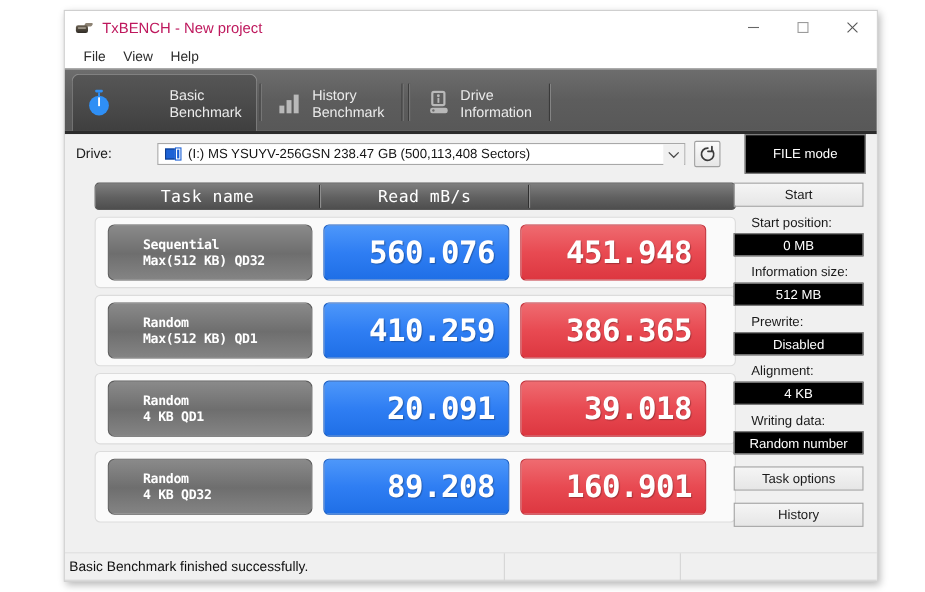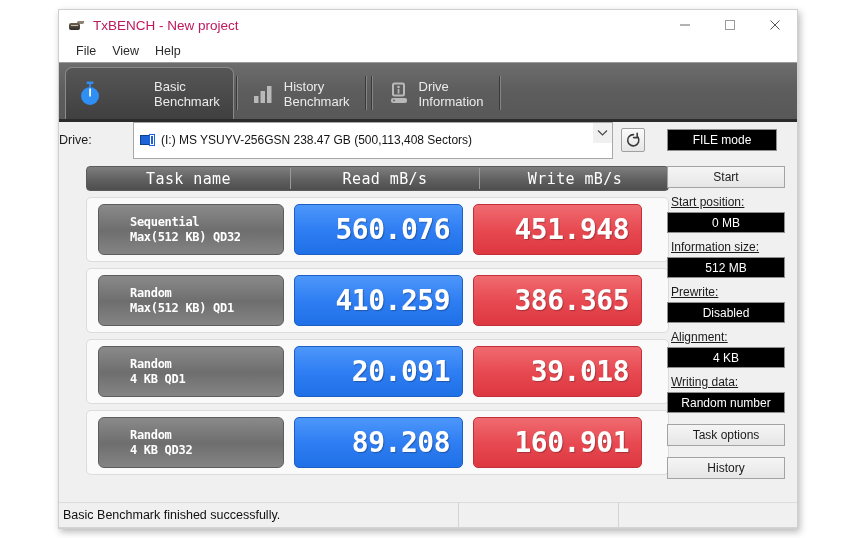--- a/index.html
+++ b/index.html
@@ -160,27 +160,28 @@
   
   #driverow {
     position: absolute;
     left: 0; top: 0;
     width: 100%;
     height: 36px;
     display: flex;
     align-items: center;
   }
   #drive-label {
+    margin-left: 10px;
     width: 74px;
     font-size: 12.5px;
     color: #1a1a1a;
   }
   #drive-combo {
     width: 480px;
-    height: 37px;
+    height: 20px;
     background: #ffffff;
     border: 1px solid #a8a8a8;
     box-sizing: border-box;
     display: flex;
     align-items: center;
     position: relative;
   }
   #drive-combo .dcell {
     display: flex;
     align-items: center;
@@ -236,21 +237,21 @@
     border: 1px solid #a0a0a0;
     border-radius: 2px;
     display: flex;
     align-items: center;
     justify-content: center;
     box-sizing: border-box;
   }
   #filemode {
     margin-left: 22px;
     width: 110px;
-    height: 22px;
+    height: 36px;
     background: #000000;
     border: 1px solid #8e8e8e;
     color: #ffffff;
     font-size: 12px;
     display: flex;
     align-items: center;
     justify-content: center;
     box-sizing: border-box;
   }
 
@@ -362,22 +363,21 @@
     box-sizing: border-box;
     font-size: 12px;
     color: #1a1a1a;
     display: flex;
     align-items: center;
     justify-content: center;
   }
   .side-label {
     font-size: 12px;
     color: #1a1a1a;
-    margin: 7px 0 3px 4px;
-    text-decoration: underline;
+    margin: 7px 0 3px 16px;
   }
   .side-val {
     width: 118px;
     height: 21px;
     background: #000000;
     border: 1px solid #8e8e8e;
     box-sizing: border-box;
     color: #ffffff;
     font-size: 12px;
     display: flex;
@@ -529,21 +529,20 @@
       <div id="filemode">FILE mode</div>
     </div>
 
     <div id="results">
 
       <div id="res-header">
         <div class="hc c1">Task name</div>
         <div class="hsep"></div>
         <div class="hc c2">Read mB/s</div>
         <div class="hsep"></div>
-        <div class="hc c3">Write mB/s</div>
       </div>
 
       <div class="res-row">
         <div class="task-btn">
           <span class="task-line">Sequential</span>
           <span class="task-line">Max(512 KB) QD32</span>
         </div>
         <div class="val-box read">560.076</div>
         <div class="val-box write">451.948</div>
       </div>

